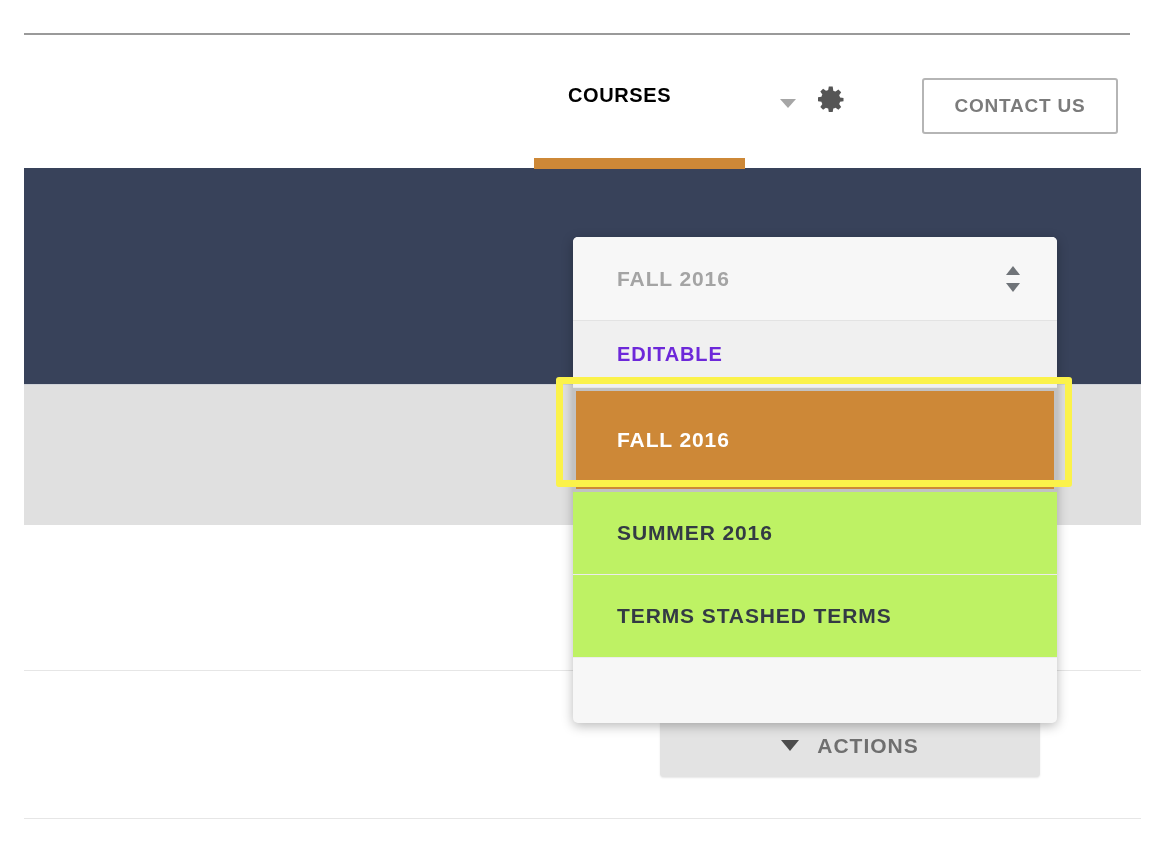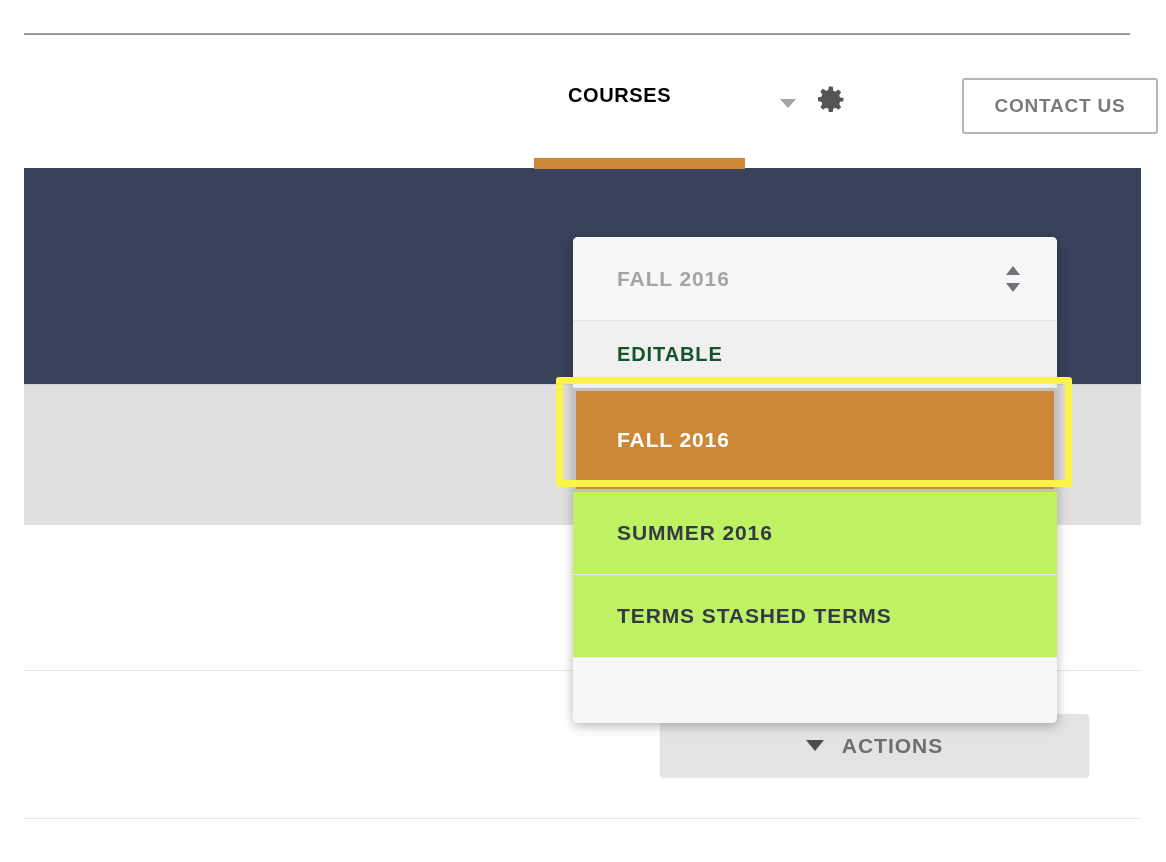--- a/index.html
+++ b/index.html
@@ -105,39 +105,38 @@
     border-radius: 3px;
     box-sizing: border-box;
     display: flex;
     align-items: center;
     justify-content: center;
     font-size: 19px;
     font-weight: bold;
     letter-spacing: 0.8px;
     color: #7b7b7b;
     cursor: pointer;
-    margin-left: 40px;
   }
 
   
   .tab-indicator {
     position: absolute;
     left: 534px;
     top: 158px;
     width: 211px;
     height: 11px;
     background: #cd8837;
   }
 
   
   .actions-btn {
     position: absolute;
     left: 660px;
     top: 714px;
-    width: 429px;
+    width: 380px;
     height: 63px;
     background: #e3e3e3;
     border-radius: 4px;
     display: flex;
     align-items: center;
     justify-content: center;
     gap: 18px;
     font-size: 21px;
     font-weight: bold;
     letter-spacing: 1px;
@@ -191,21 +190,21 @@
 
   .group-header {
     height: 66px;
     background: #f0f0f0;
     border-bottom: 1px solid #e6e6e6;
     display: flex;
     align-items: center;
     font-size: 20px;
     font-weight: bold;
     letter-spacing: 0.9px;
-    color: #14532d;
+    color: #6d28d9;
   }
   .group-header span { margin-left: 44px; }
 
   .term-option {
     height: 83px;
     background: #bef264;
     border-bottom: 1px solid #ececec;
     display: flex;
     align-items: center;
     font-size: 21px;

